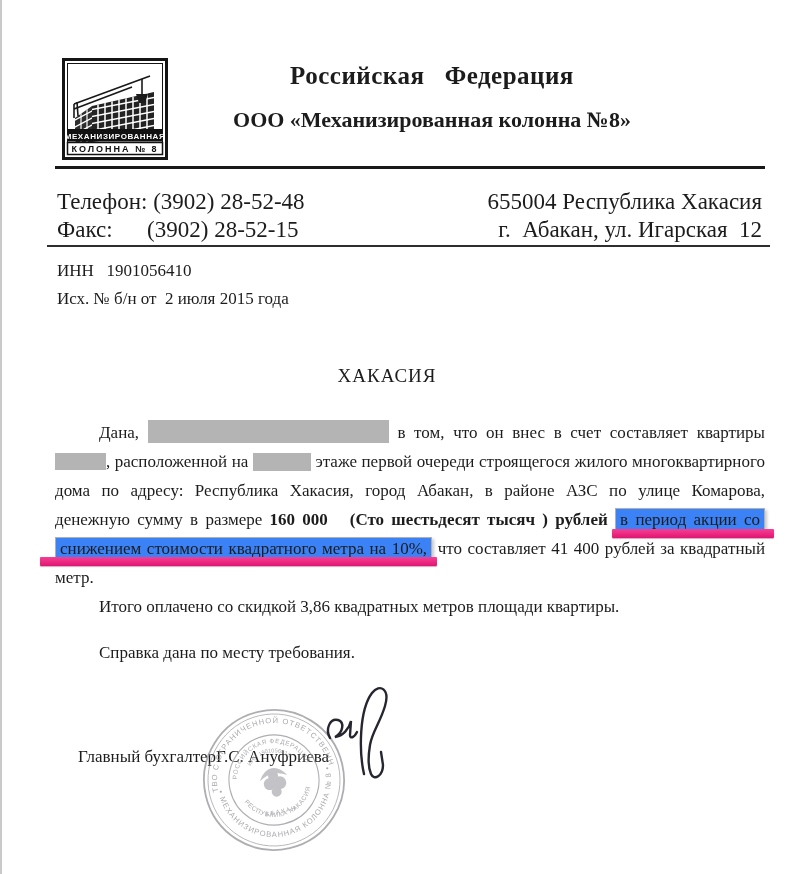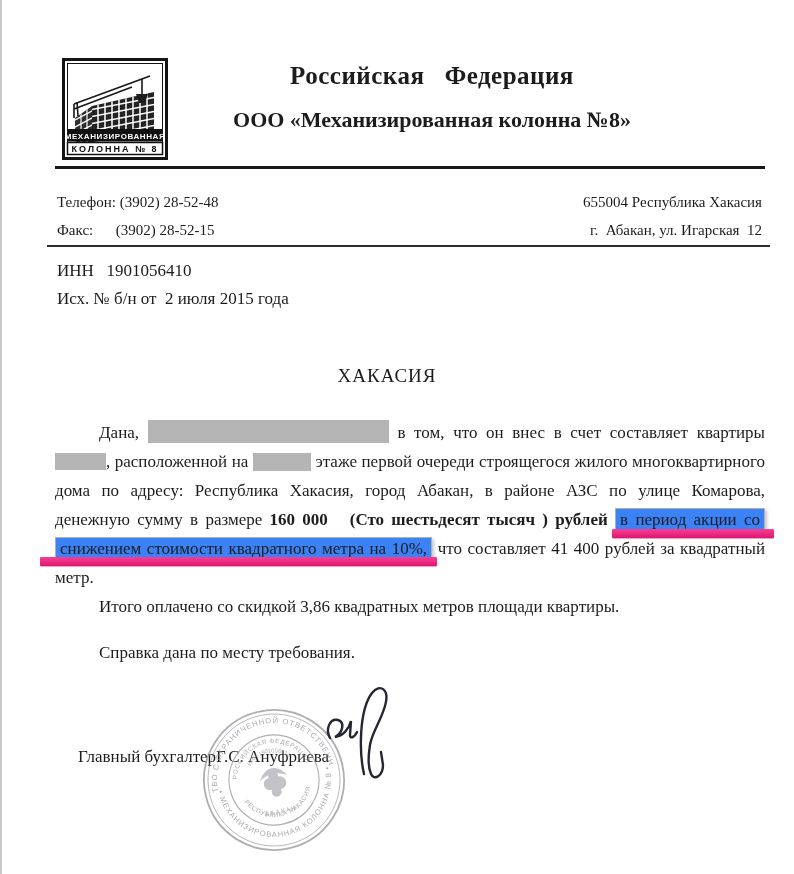--- a/index.html
+++ b/index.html
@@ -17,21 +17,21 @@
   
   .hdr{display:flex;padding:58px 0 0 62px;}
   .logo{width:120px;height:102px;flex:none;}
   .titles{width:500px;flex:none;display:flex;flex-direction:column;align-items:center;padding-top:4px;}
   .t1{font-size:25px;font-weight:bold;white-space:pre;letter-spacing:.5px;}
   .t2{font-size:22px;font-weight:bold;margin-top:17px;white-space:pre;}
 
   .rule1{height:3px;background:#181818;margin:6px 29px 0 55px;}
   .rule2{height:2px;background:#2e2e2e;margin:1px 24px 0 47px;}
 
-  .contact{display:flex;justify-content:space-between;margin:19px 32px 0 57px;font-size:15px;line-height:28px;}
+  .contact{display:flex;justify-content:space-between;margin:19px 32px 0 57px;font-size:23px;line-height:28px;}
   .contact .lft span{display:block;white-space:pre;}
   .contact .rgt{text-align:right;}
   .contact .rgt span{display:block;white-space:pre;}
 
   .meta{margin:10px 0 0 57px;font-size:17px;line-height:28px;}
   .meta div{white-space:pre;}
 
   .doc-title{margin-top:52px;text-align:center;font-size:19px;letter-spacing:1px;padding-right:20px;}
 
   

